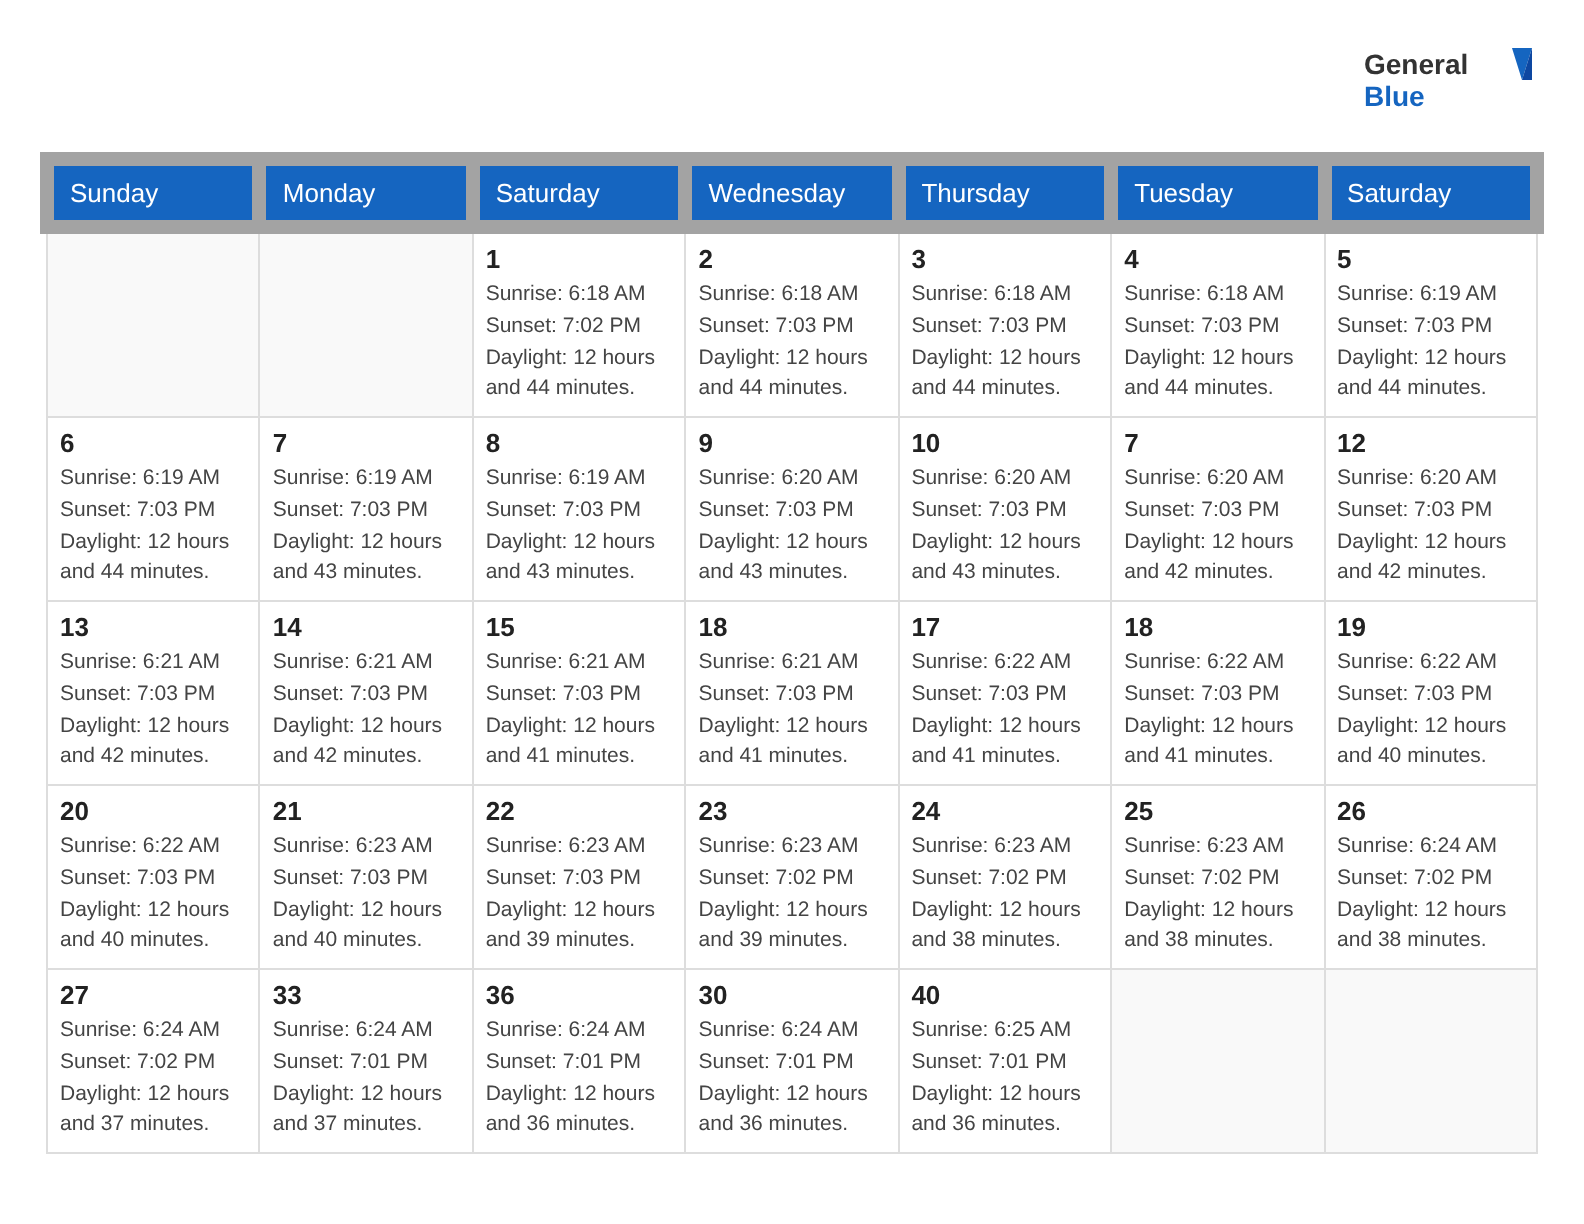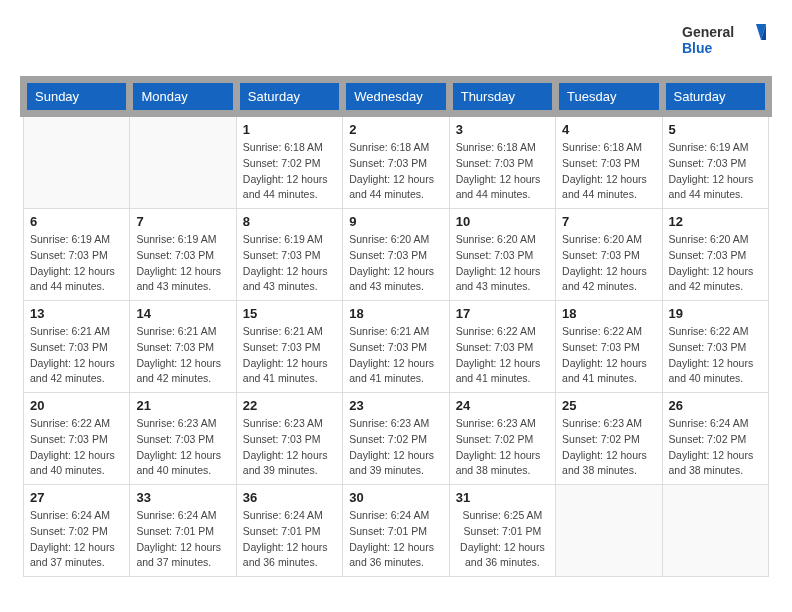--- a/index.html
+++ b/index.html
@@ -290,22 +290,22 @@
 Sunset: 7:01 PM
 Daylight: 12 hours and 36 minutes.</div>
         </td>
         <td>
           <div class="day-number">30</div>
           <div class="day-detail" style="white-space: pre-line;">Sunrise: 6:24 AM
 Sunset: 7:01 PM
 Daylight: 12 hours and 36 minutes.</div>
         </td>
         <td>
-          <div class="day-number">31</div>
-          <div class="day-detail" style="white-space: pre-line; text-align: center;">Sunrise: 6:25 AM
+          <div class="day-number">40</div>
+          <div class="day-detail" style="white-space: pre-line;">Sunrise: 6:25 AM
 Sunset: 7:01 PM
 Daylight: 12 hours and 36 minutes.</div>
         </td>
         <td class="empty"></td>
         <td class="empty"></td>
       </tr>
     </tbody>
 </table>
 
 </body></html>

